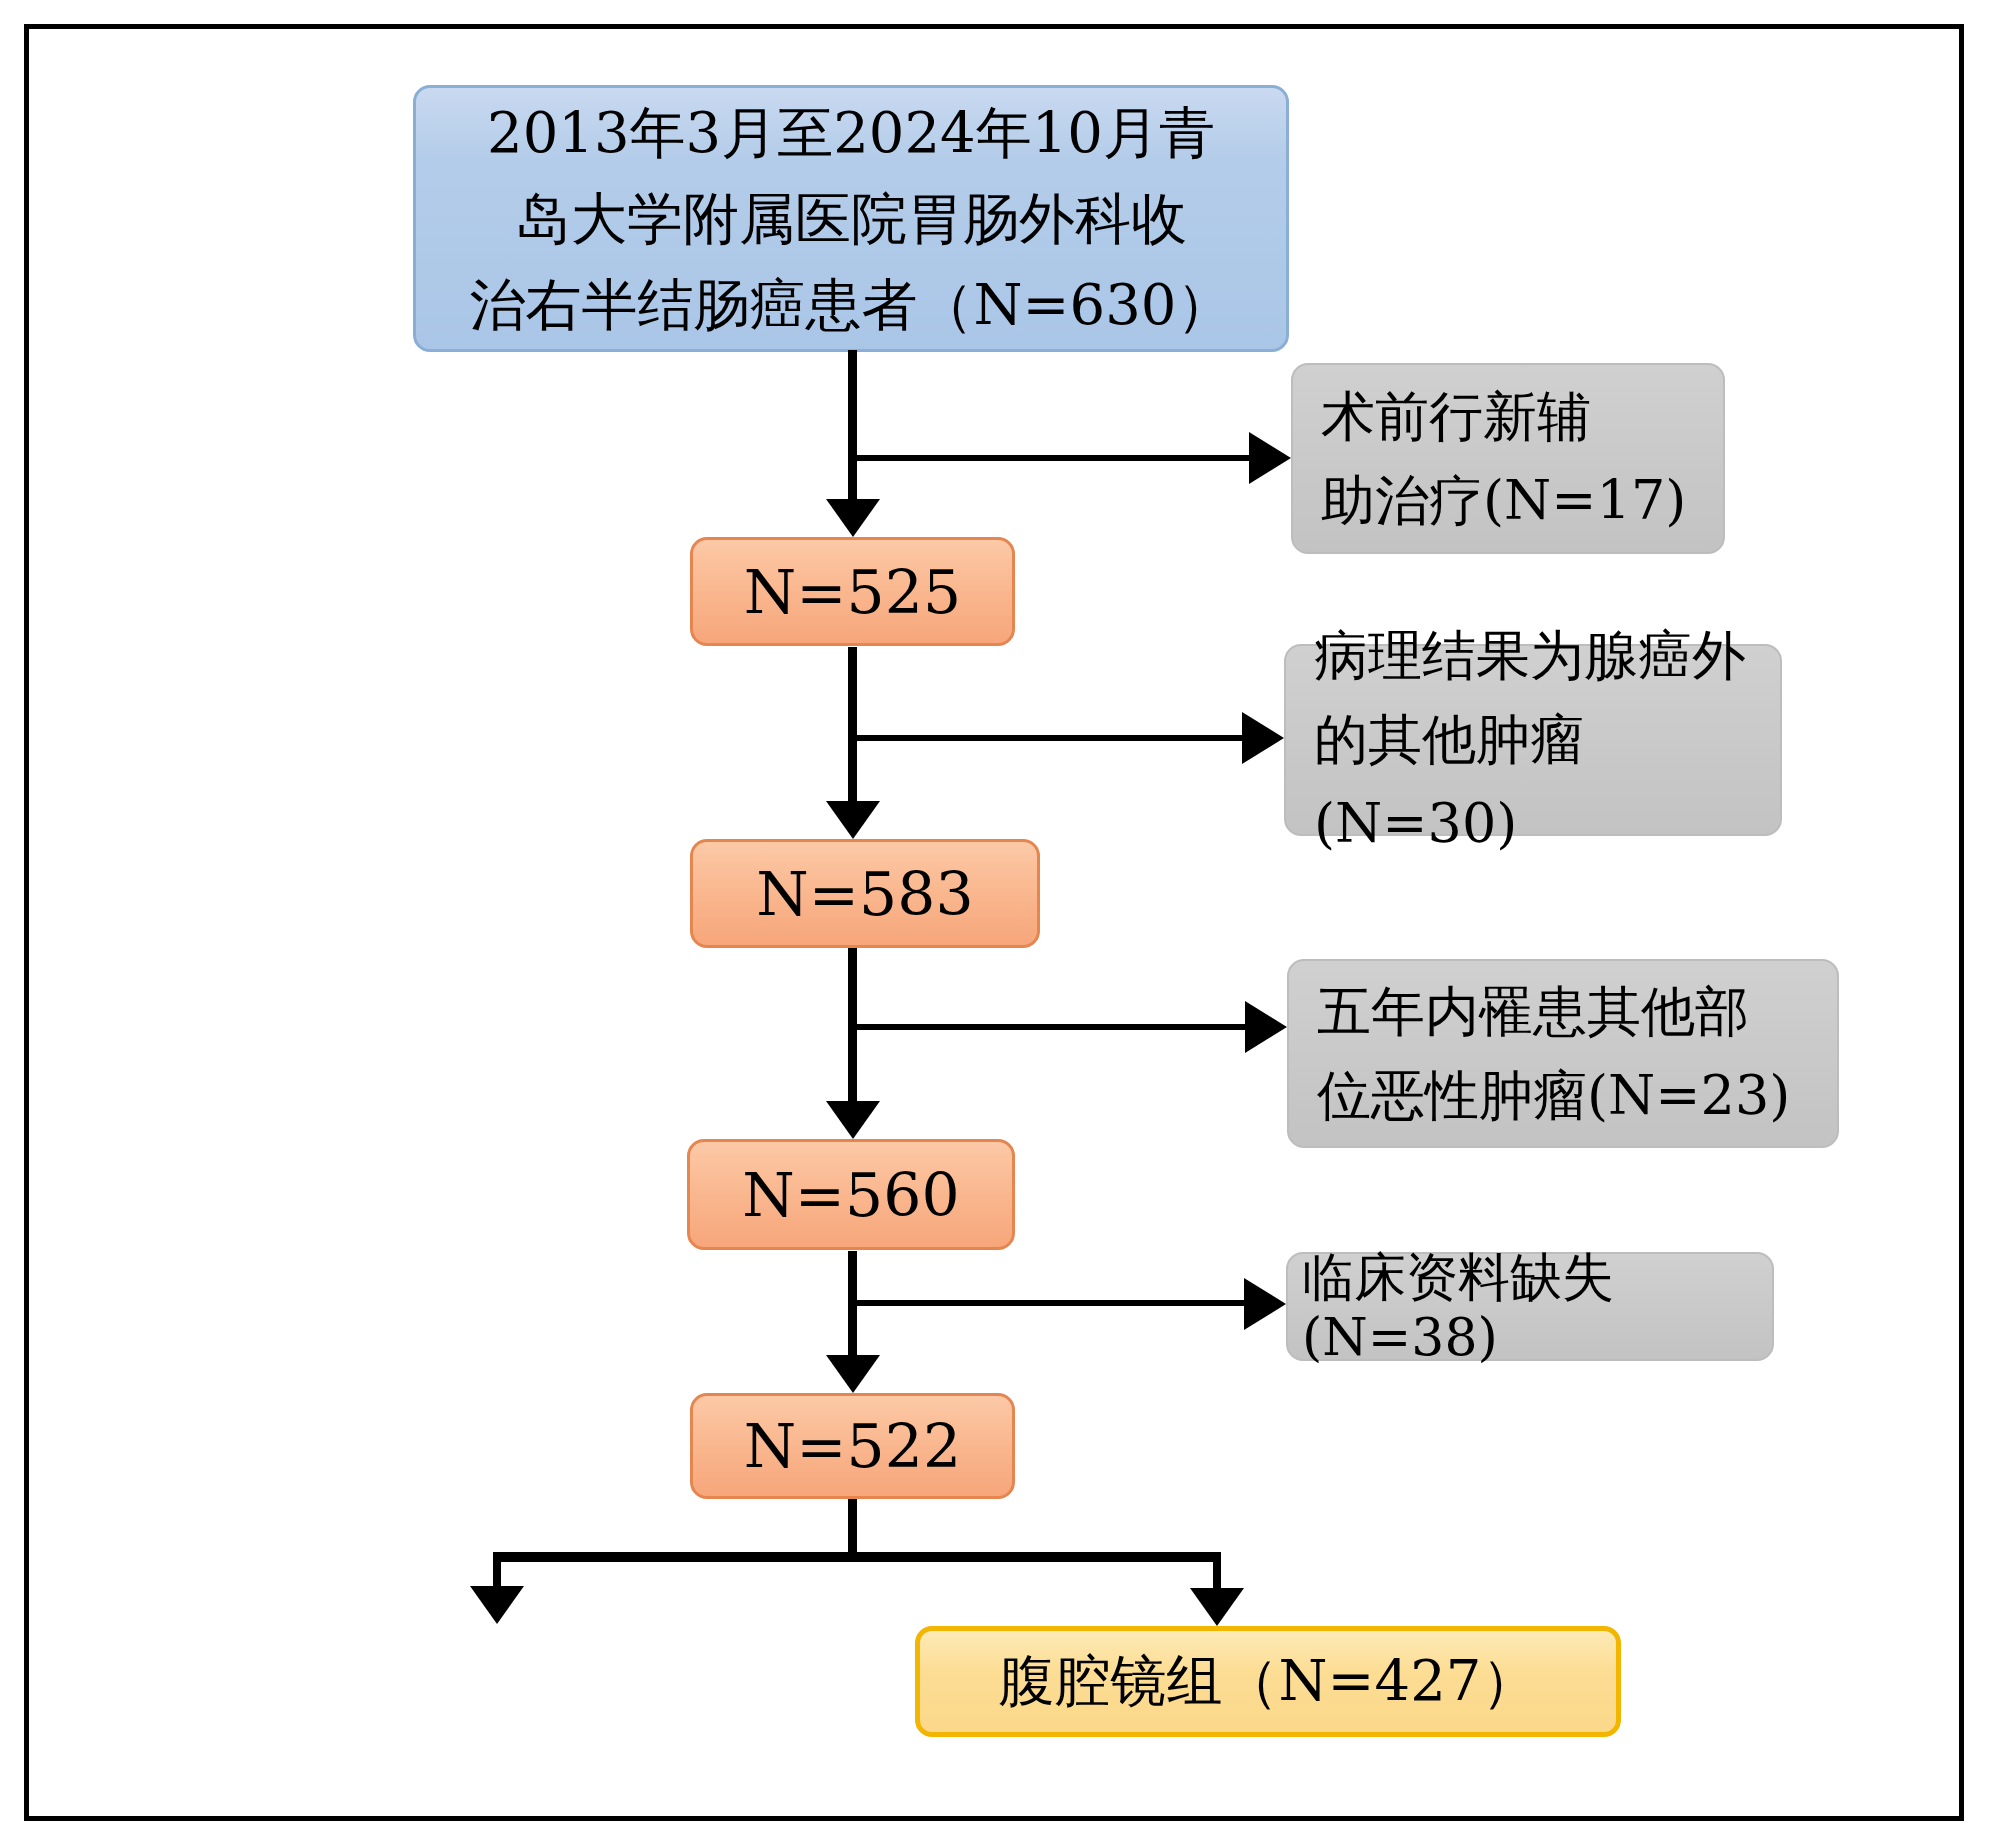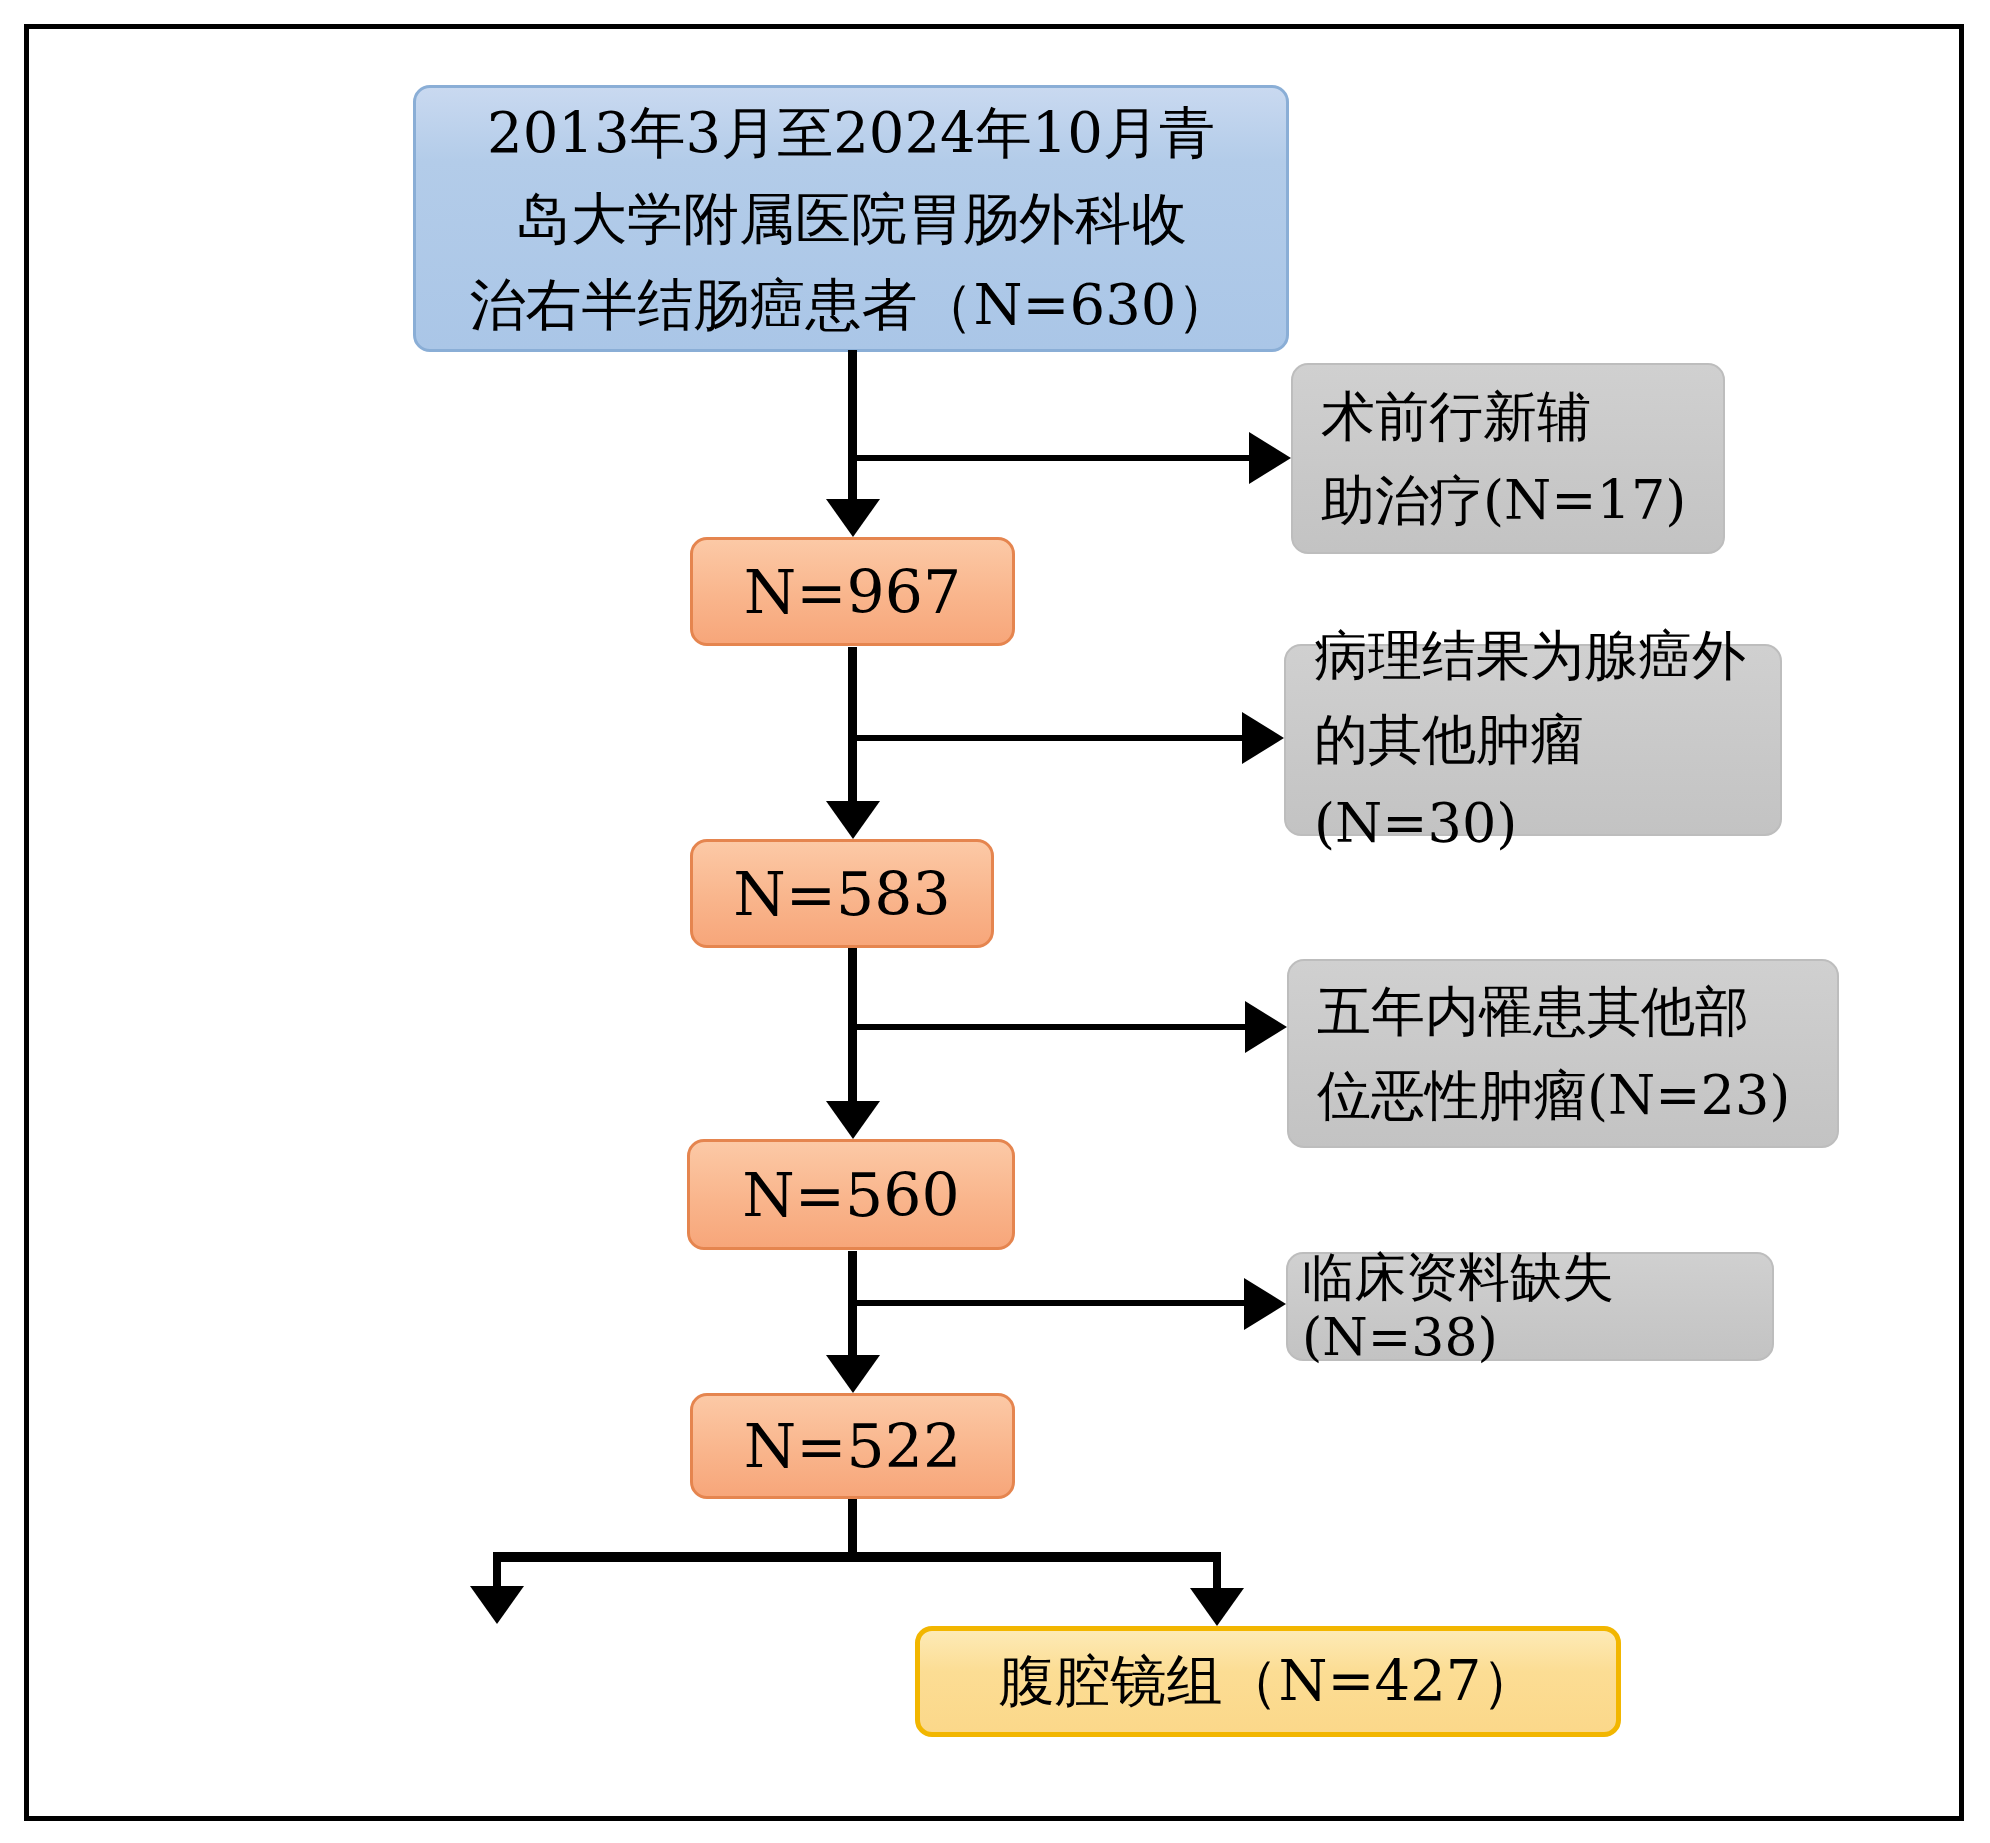--- a/index.html
+++ b/index.html
@@ -38,21 +38,21 @@
     line-height: 86px;
   }
 
   .cohort {
     background: linear-gradient(180deg, #fcc9a6 0%, #f9b58c 55%, #f7a67a 100%);
     border: 3px solid #e5854f;
     text-align: center;
     font-size: 60px;
   }
   .cohort-1 { left: 690px; top: 537px; width: 325px; height: 109px; }
-  .cohort-2 { left: 690px; top: 839px; width: 304px; height: 109px; justify-content: center; }
+  .cohort-2 { left: 690px; top: 839px; width: 350px; height: 109px; justify-content: center; }
   .cohort-3 { left: 687px; top: 1139px; width: 328px; height: 111px; }
   .cohort-4 { left: 690px; top: 1393px; width: 325px; height: 106px; }
 
   .exclusion {
     background: linear-gradient(180deg, #d0d0d0 0%, #c8c8c8 60%, #c3c3c3 100%);
     border: 2px solid #bdbdbd;
     text-align: left;
     font-size: 54px;
     line-height: 84px;
     padding-left: 28px;
@@ -114,21 +114,21 @@
   <div class="arrow-down" style="left:826px; top:499px;"></div>
 
   <div class="hline" style="left:851px; top:455px; width:398px;"></div>
   <div class="arrow-right" style="left:1249px; top:432px;"></div>
   <div class="box exclusion exclusion-1">
     <div class="tline">术前行新辅</div>
     <div class="tline">助治疗(N=17)</div>
   </div>
 
   <div class="box cohort cohort-1">
-    <div class="tline">N=967</div>
+    <div class="tline">N=525</div>
   </div>
 
   <div class="vline" style="left:848px; top:647px; height:160px;"></div>
   <div class="arrow-down" style="left:826px; top:801px;"></div>
 
   <div class="hline" style="left:851px; top:735px; width:391px;"></div>
   <div class="arrow-right" style="left:1242px; top:712px;"></div>
   <div class="box exclusion exclusion-2">
     <div class="tline">病理结果为腺癌外</div>
     <div class="tline">的其他肿瘤(N=30)</div>

